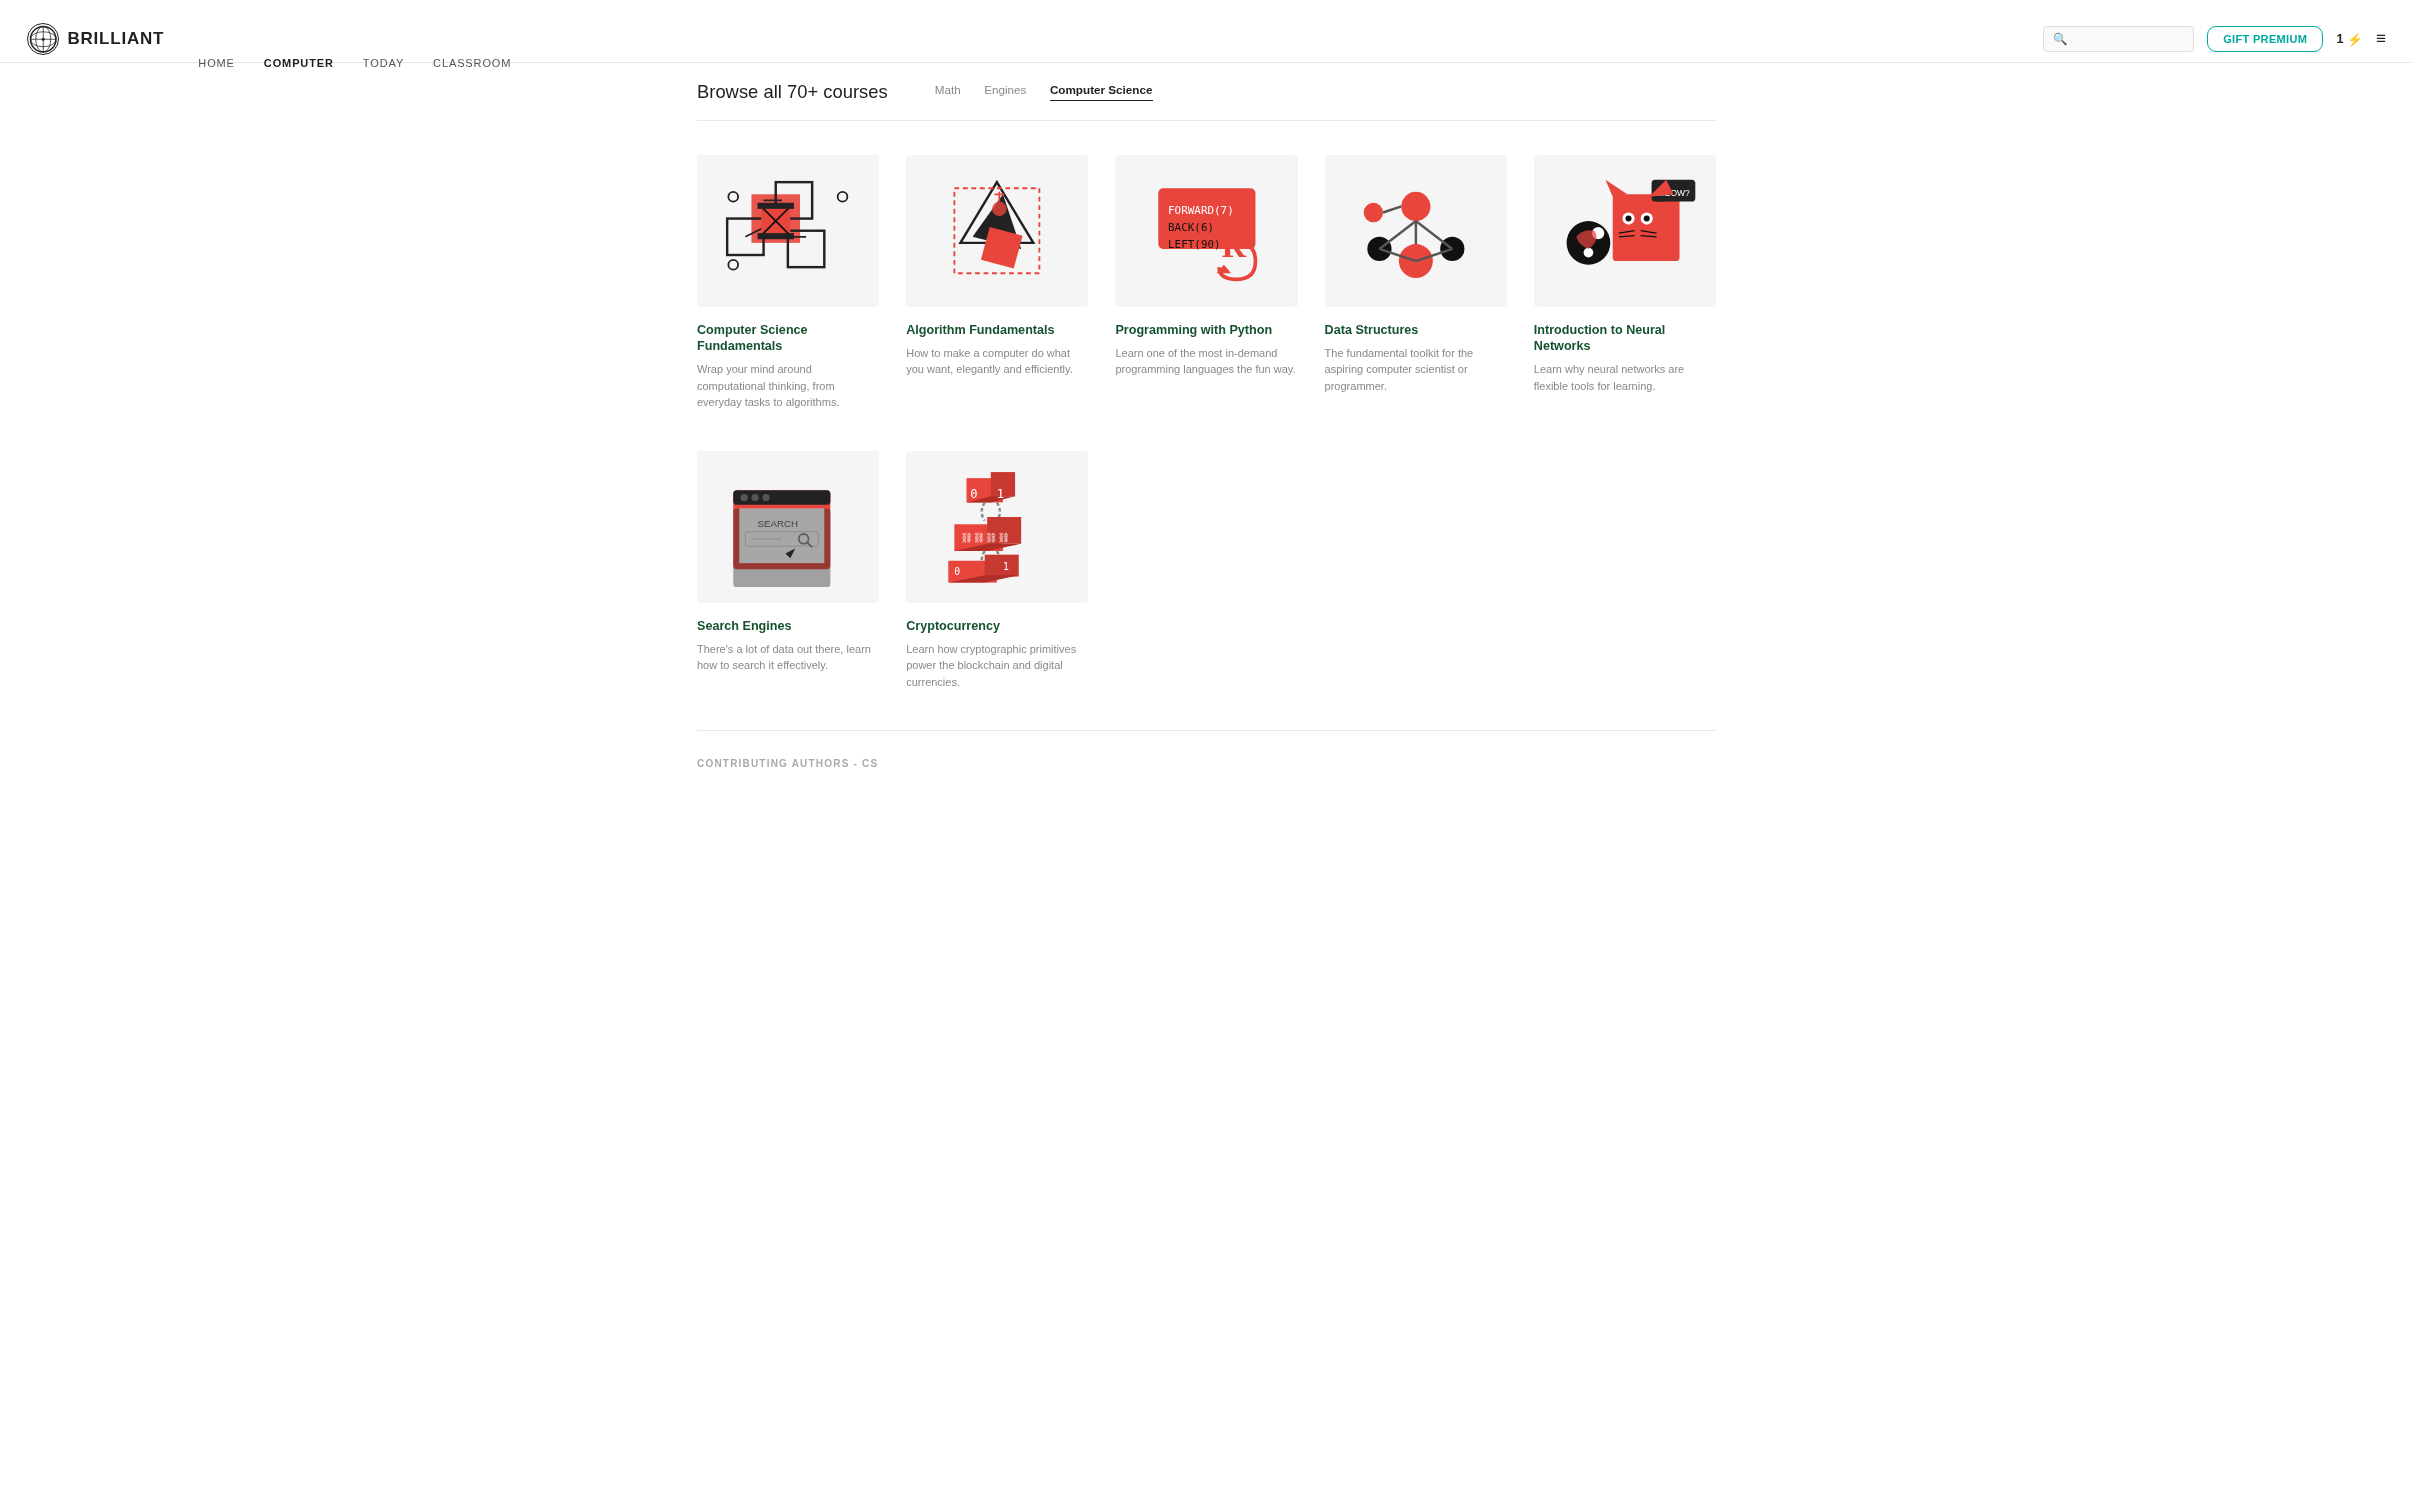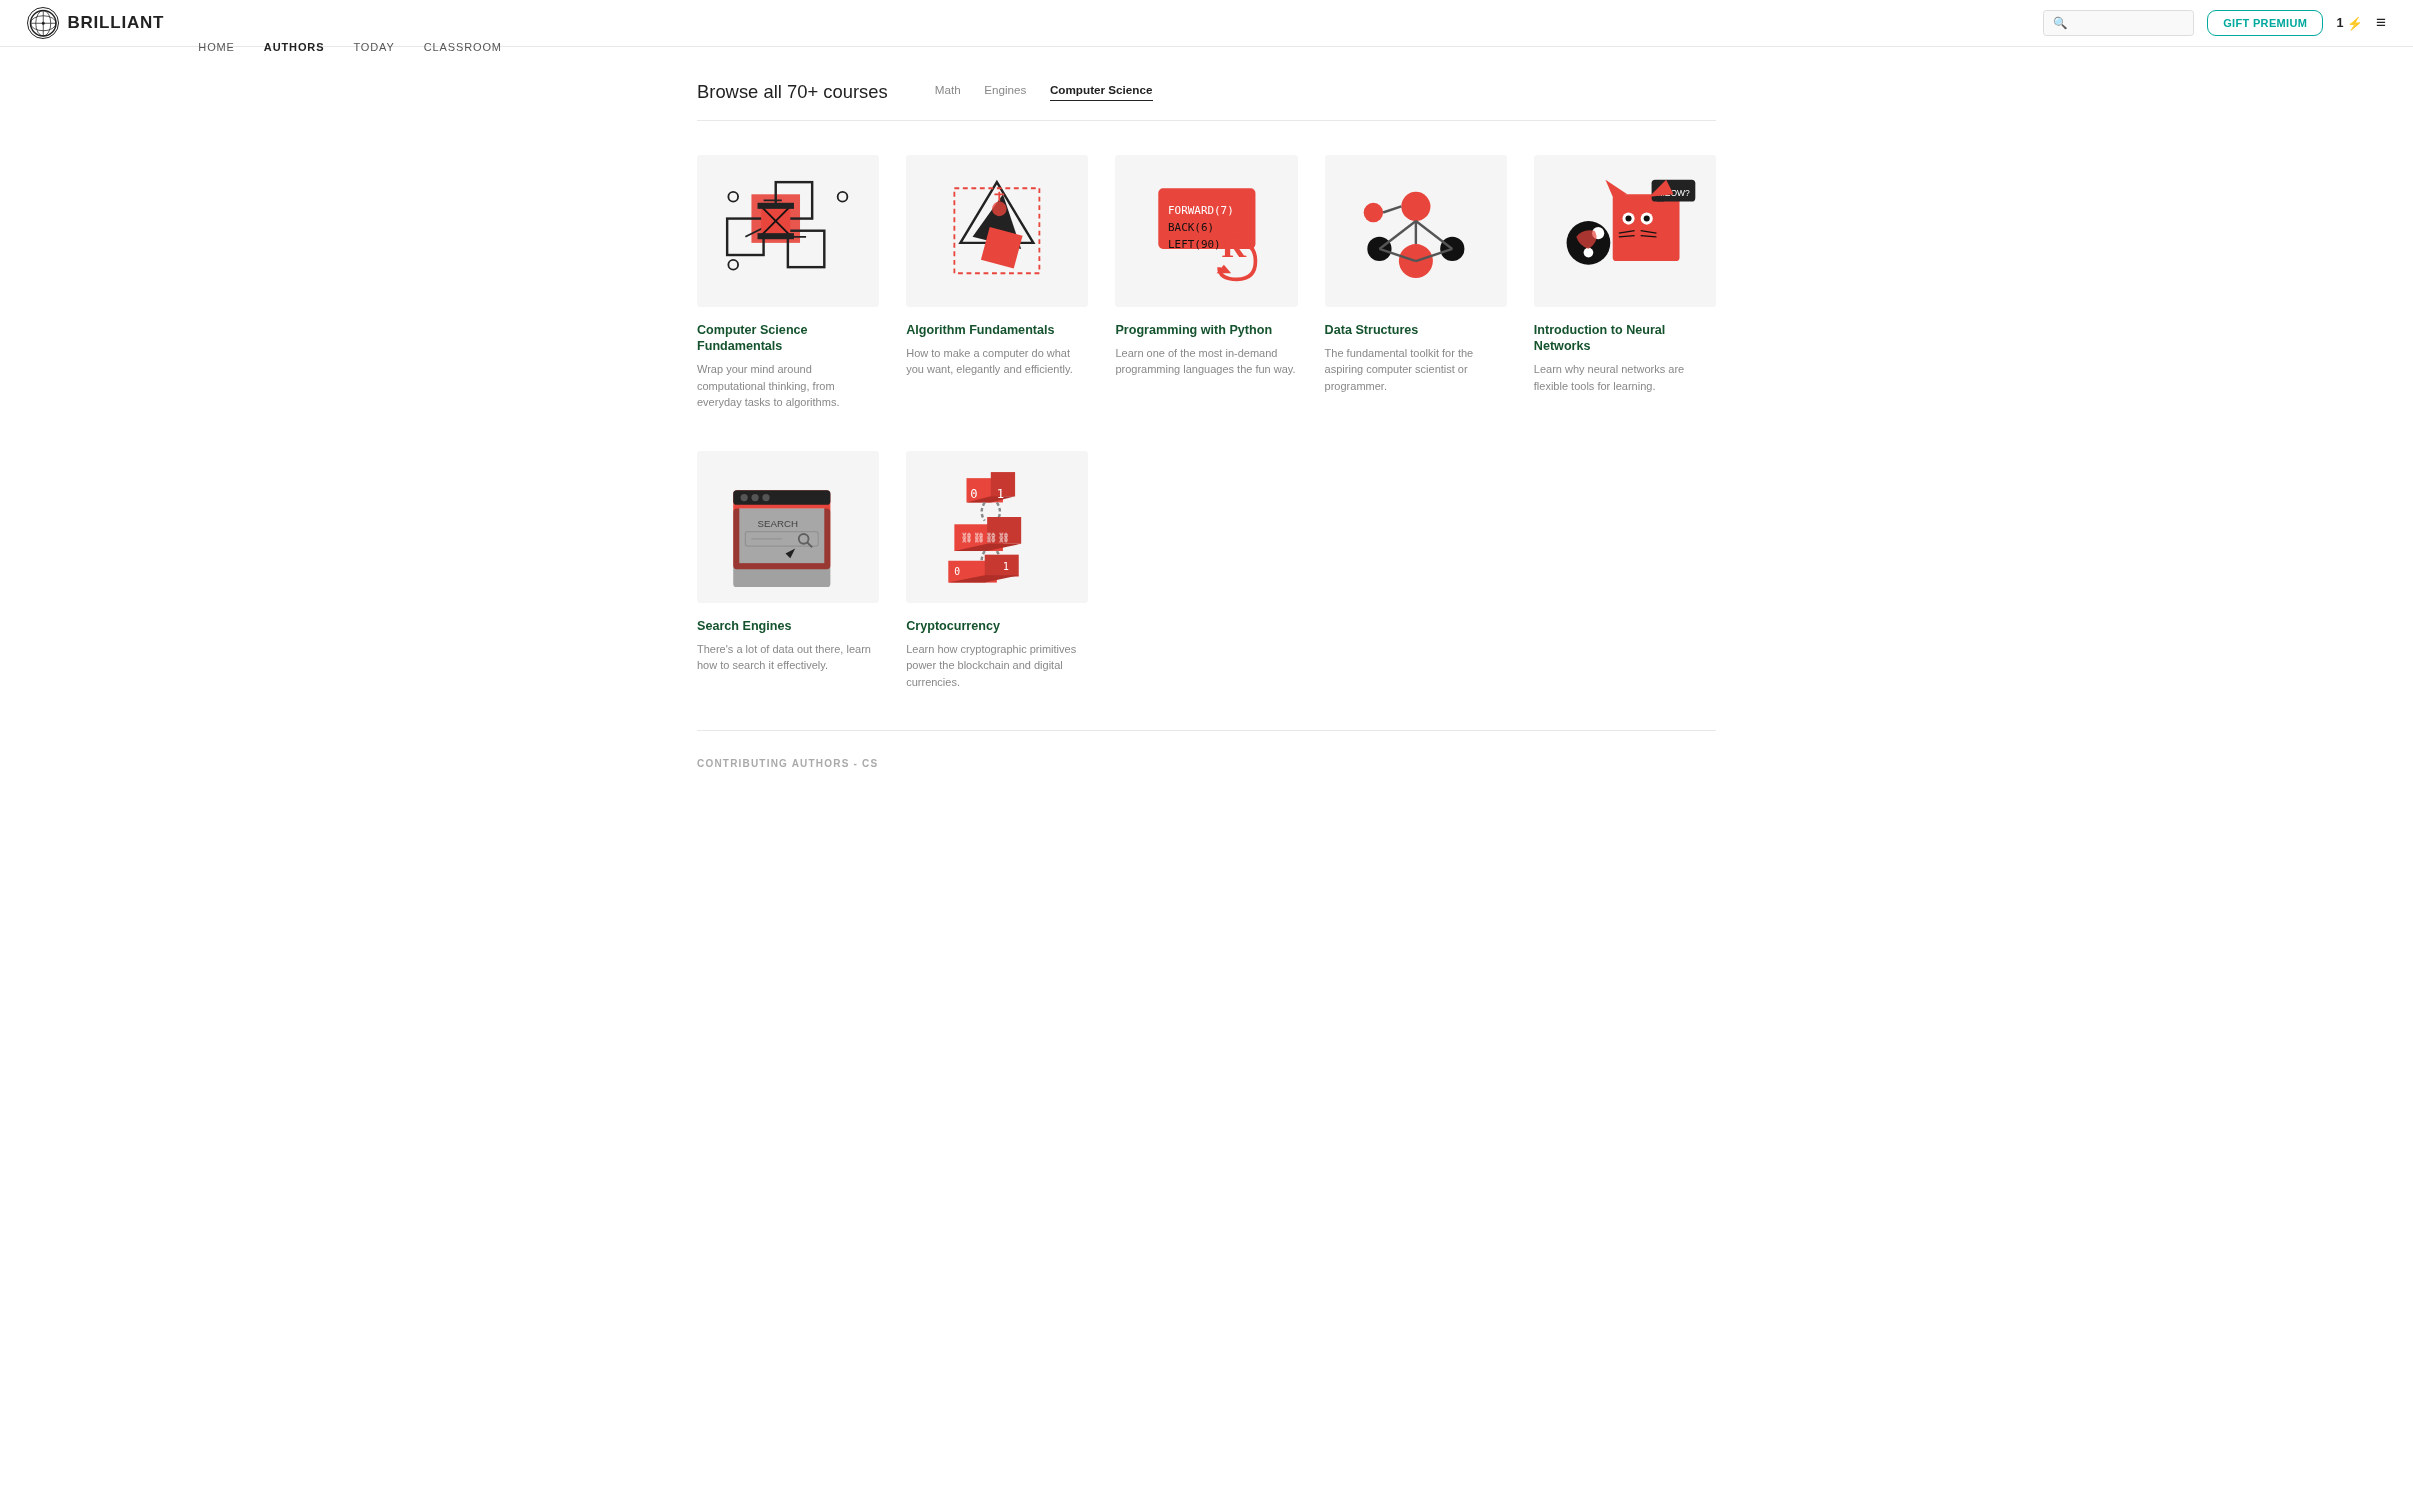--- a/index.html
+++ b/index.html
@@ -2,21 +2,21 @@
 <html style="font-size:13.4px"><head>
   <meta charset="utf-8">
   <style>
     * { margin: 0; padding: 0; box-sizing: border-box; }
     body { font-family: -apple-system, BlinkMacSystemFont, 'Segoe UI', Helvetica, Arial, sans-serif; background: #fff; color: #222; font-size: 11.7px; }
 
     
     .navbar {
       display: flex; align-items: center; height: 47px;
       padding: 0 27px; border-bottom: 0.8px solid #e8e8e8;
-      position: sticky; top: 0; background: #fff; z-index: 100;
+      position: sticky; top: 16px; background: #fff; z-index: 100;
     }
     .logo-area { display: flex; align-items: center; gap: 8.4px; margin-right: 34px; }
     .logo-circle {
       width: 32px; height: 32px; border-radius: 50%; border: 1.7px solid #222;
       display: flex; align-items: center; justify-content: center;
       font-size: 8.4px; color: #222;
     }
     .logo-text { font-size: 17px; font-weight: 700; letter-spacing: 0.8px; color: #222; }
     .nav-links { display: flex; gap: 29px; flex: 1; margin-top: 47px; }
     .nav-link {
@@ -94,21 +94,21 @@
         <line x1="19" y1="2" x2="19" y2="36" stroke="#222" stroke-width="1"></line>
         <line x1="2" y1="19" x2="36" y2="19" stroke="#222" stroke-width="1"></line>
         <ellipse cx="19" cy="19" rx="10" ry="17" fill="none" stroke="#222" stroke-width="1"></ellipse>
         <ellipse cx="19" cy="19" rx="17" ry="10" fill="none" stroke="#222" stroke-width="1"></ellipse>
       </svg>
     </div>
     <span class="logo-text">BRILLIANT</span>
   </div>
   <div class="nav-links">
     <a class="nav-link">HOME</a>
-    <a class="nav-link active">AUTHORS</a>
+    <a class="nav-link active">COMPUTER</a>
     <a class="nav-link">TODAY</a>
     <a class="nav-link">CLASSROOM</a>
   </div>
   <div class="nav-right">
     <div class="search-box">
       <span style="color:#aaa;font-size:11.7px;">🔍</span>
       <input type="text" placeholder="" style="">
     </div>
     <button class="gift-btn">GIFT PREMIUM</button>
     <div class="streak-badge">

